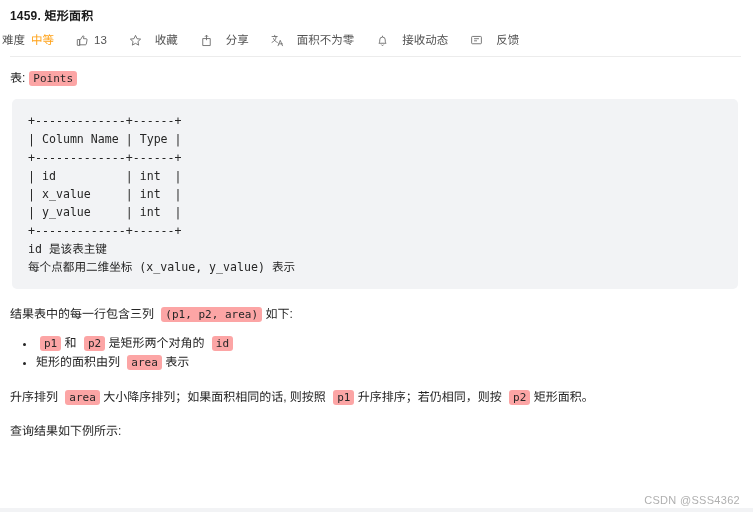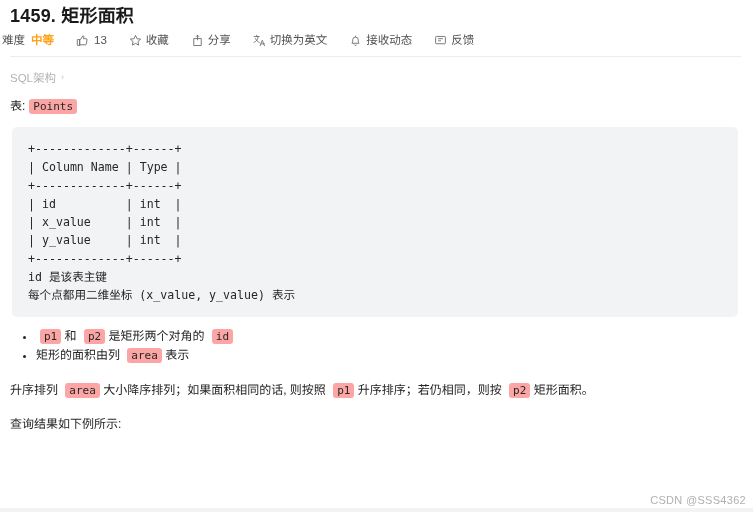--- a/index.html
+++ b/index.html
@@ -21,21 +21,21 @@
 
   .page {
     position: relative;
     width: 753px;
     height: 512px;
     padding: 0;
   }
 
   
   .title {
-    font-size: 18px;
+    font-size: 12px;
     font-weight: 700;
     color: #1a1a1a;
     padding: 8px 0 0 10px;
     letter-spacing: 0.2px;
     line-height: 16px;
   }
 
   .toolbar {
     display: flex;
     align-items: center;
@@ -45,35 +45,35 @@
     line-height: 14px;
   }
   .tb-item {
     display: flex;
     align-items: center;
     margin-right: 22px;
     white-space: nowrap;
     cursor: pointer;
   }
   .tb-item.static { cursor: default; }
-  .tb-label { margin-left: 4px; }
+  .tb-label { margin-left: 13px; }
   .tb-icon {
     display: inline-flex;
     align-items: center;
     justify-content: center;
     width: 13px;
     height: 13px;
     color: #6b6b6b;
   }
   .tb-icon svg { display: block; }
   .difficulty-label { color: #4d4d4d; }
   .difficulty-value {
     margin-left: 6px;
     color: #ffa116;
-    font-weight: 700;
+    font-weight: 400;
   }
   .count { margin-left: 5px; color: #525252; }
 
   .divider {
     height: 1px;
     background: #ececec;
     margin: 9px 12px 0 10px;
   }
 
   
@@ -142,21 +142,21 @@
     font-size: 12px;
     line-height: 19.5px;
     color: #262626;
   }
   .bullets li { margin: 0; padding: 0; }
   .bullets li::marker { color: #262626; font-size: 11px; }
 
   
   .watermark {
     position: absolute;
-    right: 7px;
+    right: 13px;
     bottom: 6px;
     font-size: 11px;
     color: #b0b0b0;
     letter-spacing: 0.3px;
     font-family: "Liberation Sans", "DejaVu Sans", sans-serif;
   }
   .bottombar {
     position: absolute;
     left: 0;
     right: 0;
@@ -208,21 +208,21 @@
       <span class="tb-label">分享</span>
     </div>
 
     <div class="tb-item">
       <span class="tb-icon">
         <svg viewBox="0 0 16 16" width="13" height="13" fill="none" stroke="#6b6b6b" stroke-width="1.05" stroke-linejoin="round" stroke-linecap="round">
           <path d="M1.3 3.1h6.4M4.5 1.6v1.5M6.3 3.1c0 3.3-2 5.9-5 7.2M3.1 5.6c.9 2.4 2.6 3.9 4.7 4.7"></path>
           <path d="M8.7 14.4l2.7-6.6 2.7 6.6M9.8 12.1h4.2"></path>
         </svg>
       </span>
-      <span class="tb-label">切换为英文</span>
+      <span class="tb-label">面积不为零</span>
     </div>
 
     <div class="tb-item">
       <span class="tb-icon">
         <svg viewBox="0 0 16 16" width="13" height="13" fill="none" stroke="#6b6b6b" stroke-width="1.1" stroke-linejoin="round">
           <path d="M3.6 11.4c.7-.8 1-1.5 1-2.6V7.2A3.4 3.4 0 0 1 8 3.8a3.4 3.4 0 0 1 3.4 3.4v1.6c0 1.1.3 1.8 1 2.6z"></path>
           <path d="M6.6 13.1c.2.6.8 1 1.4 1s1.2-.4 1.4-1M8 2.1v1.6"></path>
         </svg>
       </span>
       <span class="tb-label">接收动态</span>
@@ -235,41 +235,38 @@
           <path d="M5 5.8h6M5 8.4h3.6"></path>
         </svg>
       </span>
       <span class="tb-label">反馈</span>
     </div>
 
   </div>
 
   <div class="divider"></div>
 
-  <div class="schema-line">
-    <span>SQL架构</span>
-    <span class="schema-caret">›</span>
-  </div>
 
   <div class="table-line">
     <span>表:</span>
     <span class="code-inline">Points</span>
   </div>
 
   <pre class="codeblock">+-------------+------+
 | Column Name | Type |
 +-------------+------+
 | id          | int  |
 | x_value     | int  |
 | y_value     | int  |
 +-------------+------+
 id 是该表主键
 每个点都用二维坐标 (x_value, y_value) 表示</pre>
 
 
+  <div class="para p2"><span>结果表中的每一行包含三列 </span><span class="code-inline">(p1, p2, area)</span><span> 如下:</span></div>
 
   <ul class="bullets">
     <li><span class="code-inline">p1</span><span> 和 </span><span class="code-inline">p2</span><span> 是矩形两个对角的 </span><span class="code-inline">id</span></li>
     <li><span>矩形的面积由列 </span><span class="code-inline">area</span><span> 表示</span></li>
   </ul>
 
   <div class="para p3"><span>升序排列 </span><span class="code-inline">area</span><span> 大小降序排列；如果面积相同的话, 则按照 </span><span class="code-inline">p1</span><span> 升序排序；若仍相同，则按 </span><span class="code-inline">p2</span><span> 矩形面积。</span></div>
 
   <div class="para p4">查询结果如下例所示:</div>
 

